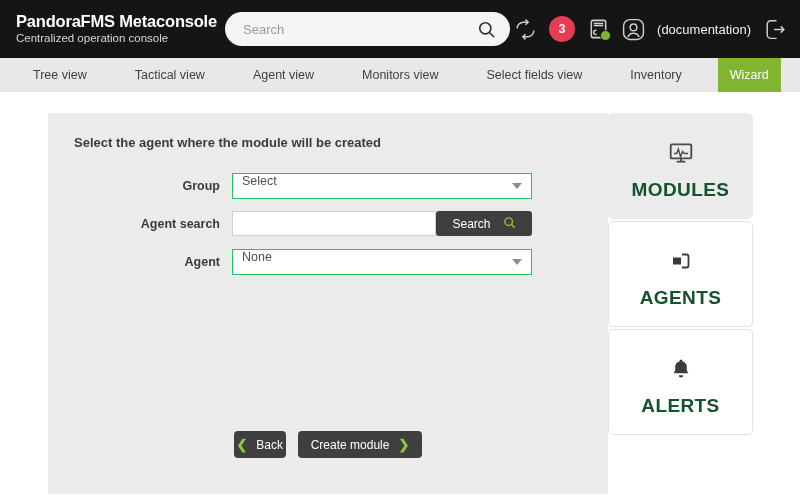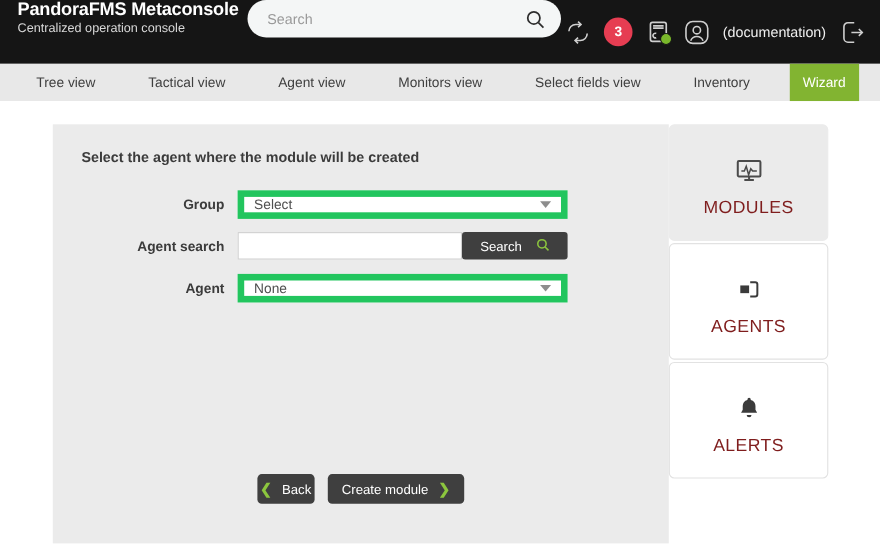--- a/index.html
+++ b/index.html
@@ -8,21 +8,21 @@
     font-family: "Liberation Sans", sans-serif;
     background: #ffffff;
     overflow: hidden;
   }
   .app { position: relative; width: 800px; height: 500px; }
 
   
   .header {
     position: absolute; left: 0; top: 0; width: 800px; height: 58px;
     background: #151515;
-    display: flex; 
+    display: flex; align-items: center;
   }
   .brand { padding-left: 16px; width: 225px; }
   .brand-title {
     color: #ffffff; font-size: 16.5px; font-weight: bold;
     letter-spacing: -0.2px; line-height: 19px;
   }
   .brand-sub {
     color: #d8d8d8; font-size: 11.5px; line-height: 15px; font-weight: normal;
   }
   .hsearch {
@@ -78,26 +78,26 @@
     font-size: 13px; font-weight: bold; color: #3b3b3b;
   }
   .frow {
     position: absolute; left: 0; width: 100%;
     display: flex; align-items: center;
   }
   .frow.r1 { top: 60px; }
   .frow.r2 { top: 98px; }
   .frow.r3 { top: 136px; }
   .flabel {
-    width: 168px; text-align: right; padding-right: 12px;
+    width: 184px; text-align: right; padding-right: 12px;
     font-size: 12.5px; font-weight: bold; color: #3b3b3b;
   }
   .fselect {
     position: relative; width: 300px; height: 26px;
-    background: #ffffff; border: 6px solid #22c55e;
+    background: #ffffff; border: 1px solid #22c55e;
     display: flex; align-items: flex-start; padding-left: 9px;
     font-size: 12.5px; color: #4f4f4f; cursor: pointer;
   }
   .caret {
     position: absolute; right: 9px; top: 50%; transform: translateY(-50%);
     width: 0; height: 0;
     border-left: 5px solid transparent; border-right: 5px solid transparent;
     border-top: 6px solid #8d8d8d;
   }
   .ftext {
@@ -128,21 +128,21 @@
   .card {
     position: relative; width: 145px; height: 106px;
     display: flex; flex-direction: column; align-items: center;
     justify-content: center; cursor: pointer;
     border: 1px solid #e2e2e2; border-radius: 5px;
     background: #ffffff; margin-bottom: 2px;
   }
   .card.active { background: #ebebeb; border-color: #ebebeb; }
   .card-icon { height: 44px; display: flex; align-items: center; justify-content: center; }
   .card-label {
-    color: #7f1d1d; font-size: 16px; font-weight: normal; letter-spacing: 0.4px;
+    color: #14532d; font-size: 19px; font-weight: bold; letter-spacing: 0.4px;
     margin-top: 4px;
   }
 </style>
 </head>
 <body>
 
 <div class="app">
 
   <div class="header">
     <div class="brand">

